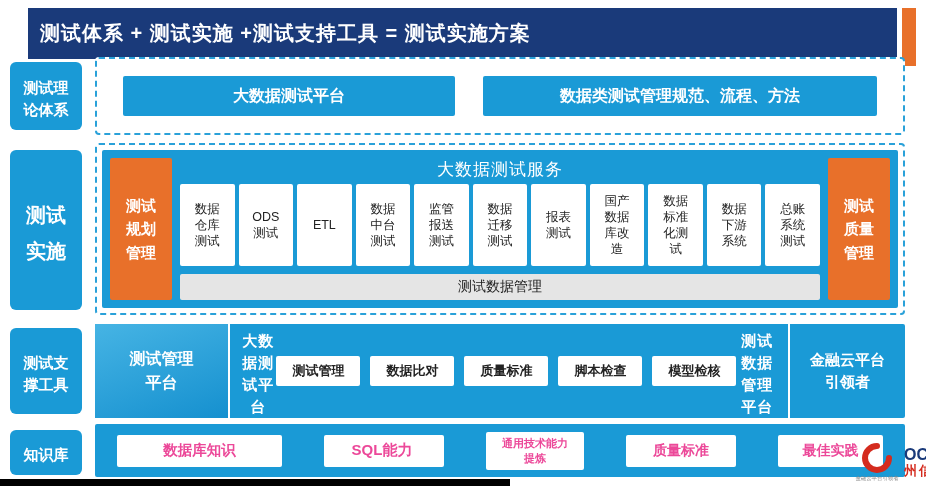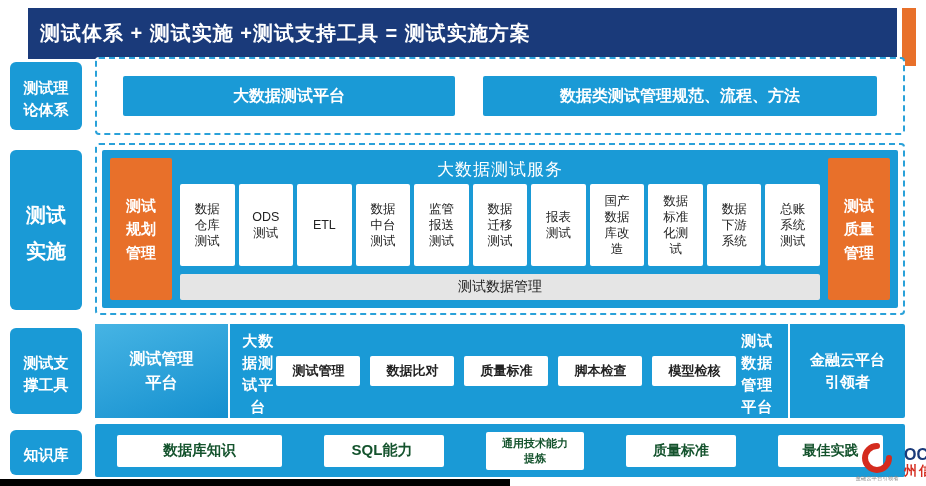--- a/index.html
+++ b/index.html
@@ -84,21 +84,21 @@
     color:#fff;font-weight:bold;font-size:15px;line-height:1.5;box-sizing:border-box;
   }
   .plat-right .t{display:block;width:80px;}
   
   .row-knowledge{
     position:absolute;left:95px;top:424px;width:810px;height:53px;background:#1a9ad6;
     display:flex;align-items:center;justify-content:space-between;padding:0 22px;box-sizing:border-box;
     gap:12px;border-radius:2px;
   }
   .kn-box{
-    background:#fff;color:#14532d;font-weight:bold;display:flex;align-items:center;justify-content:center;
+    background:#fff;color:#ec4899;font-weight:bold;display:flex;align-items:center;justify-content:center;
     text-align:center;border-radius:2px;font-size:14px;height:32px;box-sizing:border-box;padding:0 12px;
   }
   .kn1{width:165px;font-size:14.5px;}
   .kn2{width:120px;font-size:15px;padding-left:8px;}
   .kn3{width:98px;font-size:11px;line-height:1.3;height:38px;word-break:break-all;}
   .kn4{width:110px;}
   .kn5{width:105px;}
   
   .bottom-bar{position:absolute;left:0;bottom:0;width:510px;height:7px;background:#000;}
   .footer-logo{position:absolute;right:-8px;bottom:3px;display:flex;align-items:flex-end;gap:3px;}

